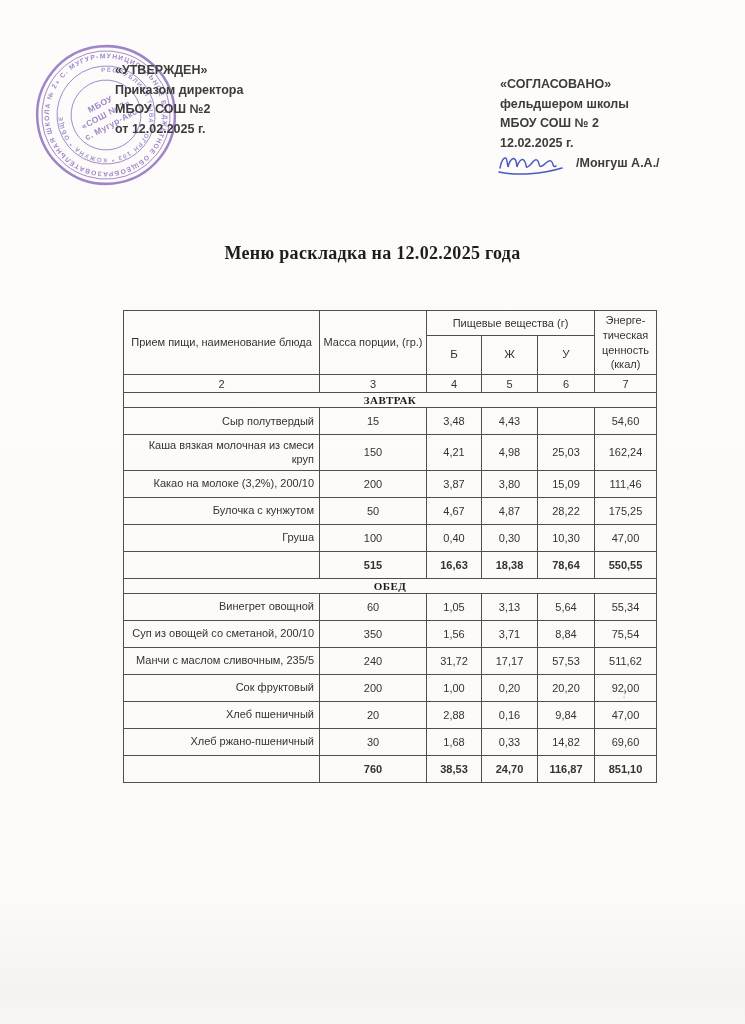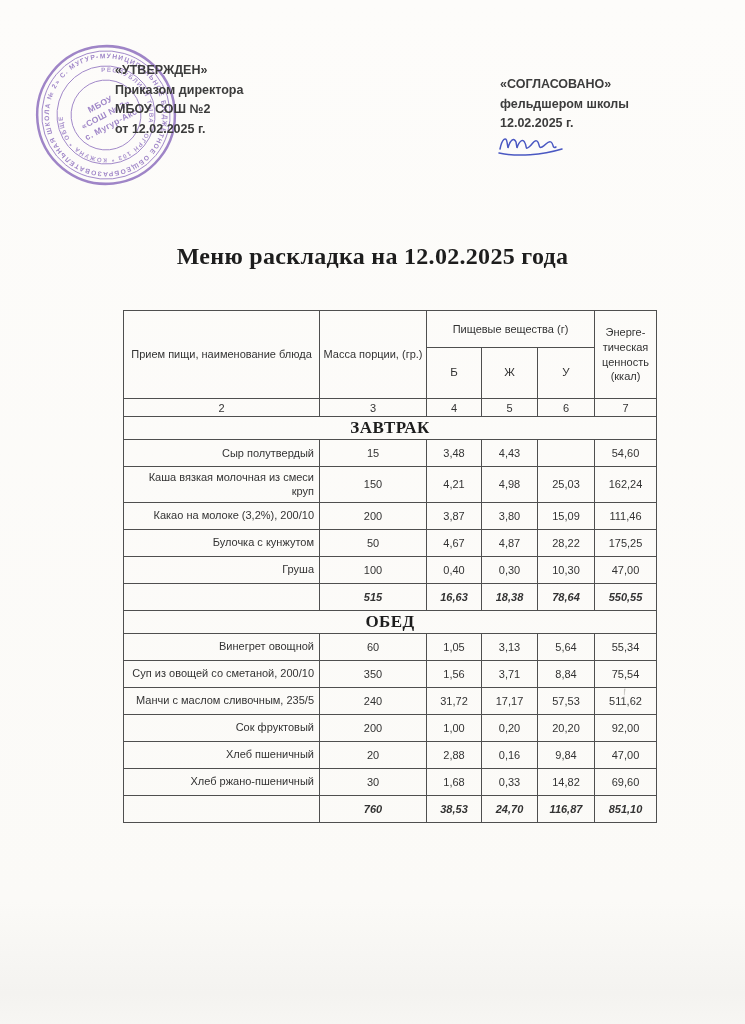--- a/index.html
+++ b/index.html
@@ -20,35 +20,35 @@
   .sig-name-right{display:inline-block;padding-left:76px;}
   
   .stamp{position:absolute;left:33px;top:42px;width:146px;height:146px;opacity:.82;transform:rotate(-6deg);}
   .stamp text{fill:#8b6cbd;font-family:"Liberation Sans",sans-serif;font-weight:bold;}
   .stamp .ring-outer{font-size:6.4px;letter-spacing:1.1px;}
   .stamp .ring-inner{font-size:5.9px;letter-spacing:1.2px;opacity:.9;}
   .stamp .center-t{font-size:8.2px;letter-spacing:.4px;text-anchor:middle;}
   .stamp circle{fill:none;stroke:#8b6cbd;}
   
   .doc-title{position:absolute;top:243px;left:0;width:100%;text-align:center;
-    font-family:"Liberation Serif",serif;font-weight:bold;font-size:24px;color:#1d1d1d;letter-spacing:.3px;}
+    font-family:"Liberation Serif",serif;font-weight:bold;font-size:18px;color:#1d1d1d;letter-spacing:.3px;}
   
   table.menu{position:absolute;left:123px;top:310px;width:533px;border-collapse:collapse;
     font-size:11px;color:#333;table-layout:fixed;}
   table.menu th,table.menu td{border:1px solid #4f4f4f;vertical-align:middle;}
   table.menu{border:1.5px solid #454545;}
-  table.menu th{font-weight:normal;text-align:center;padding:8px 3px;line-height:1.32;}
+  table.menu th{font-weight:normal;text-align:center;padding:2px 3px;line-height:1.32;}
   th.h-nutr{height:20px;}
   tr.bju-row th{height:34px;font-size:11.5px;}
   tr.numrow td{text-align:center;padding:1px 2px;height:15px;}
   td.dish{text-align:right;padding:3px 5px;line-height:1.3;}
   td.num{text-align:center;padding:3px 2px;}
-  tr.section-row td{font-family:"Liberation Serif",serif;font-weight:bold;font-size:17px;
+  tr.section-row td{font-family:"Liberation Serif",serif;font-weight:bold;font-size:11px;
     text-align:center;padding:1px 2px;letter-spacing:.4px;color:#1d1d1d;}
-  tr.total-row td{font-weight:bold;font-style:italic;}
+  tr.total-row td{font-weight:bold;}
   tr.item-row td{height:20px;}
   
   .artifact{position:absolute;left:622px;top:686px;color:#c8c6c2;font-size:14px;
     transform:rotate(4deg);font-family:"Liberation Serif",serif;}
 </style>
 </head>
 <body>
 
 <div class="page">
 
@@ -77,28 +77,30 @@
   <div class="approval approval-left">
     <div>«УТВЕРЖДЕН»</div>
     <div>Приказом директора</div>
     <div>МБОУ СОШ №2</div>
     <div>от 12.02.2025 г.</div>
   </div>
 
   <div class="approval approval-right">
     <div>«СОГЛАСОВАНО»</div>
     <div>фельдшером школы</div>
+    <div>МБОУ СОШ № 2</div>
     <div>12.02.2025 г.</div>
     <div class="sig-row">
       <svg class="sig-svg right" width="86" height="44" viewBox="0 0 86 44">
         <g fill="none" stroke="#4a58c2" stroke-width="1.5" stroke-linecap="round">
           <path d="M6 30 C8 20 12 17 13 23 L14 29 C16 21 20 18 22 23 L23 29 C25 22 29 19 31 24 C33 28 31 31 35 28 C39 25 40 20 43 22 C46 24 44 30 48 28 C52 26 54 21 57 23 C60 25 58 30 62 28"></path>
           <path d="M5 34 C24 38 48 36 68 30"></path>
         </g>
       </svg>
+      <span class="sig-name-right">/Монгуш А.А./</span>
     </div>
   </div>
 
   <div class="doc-title">Меню раскладка на 12.02.2025 года</div>
 
   <table class="menu">
     <colgroup>
       <col style="width:196px">
         <col style="width:107px">
         <col style="width:55px">

